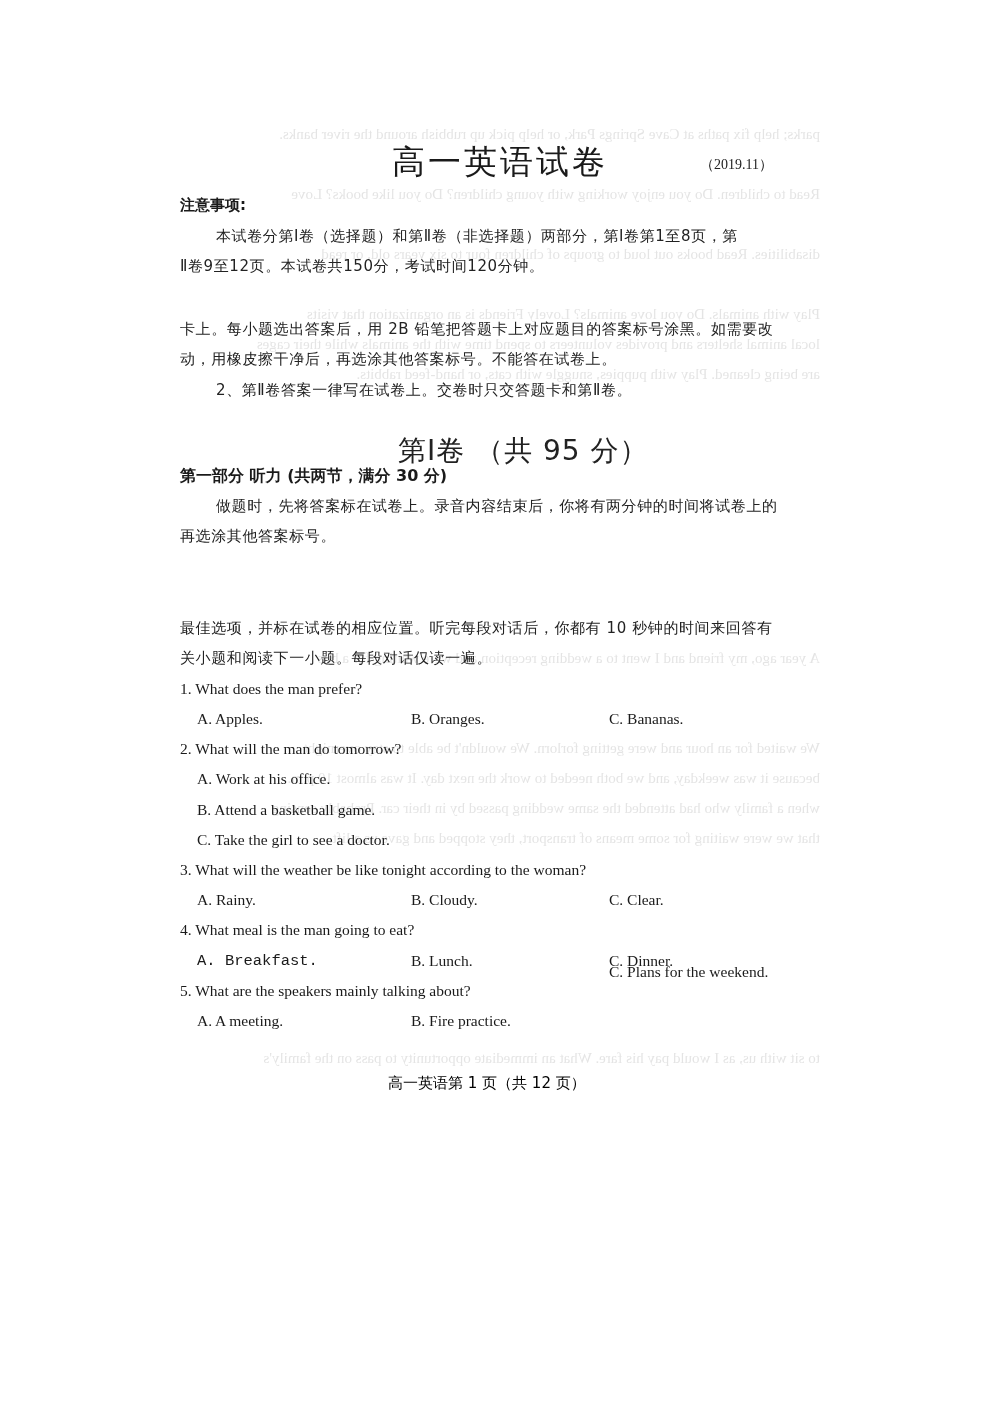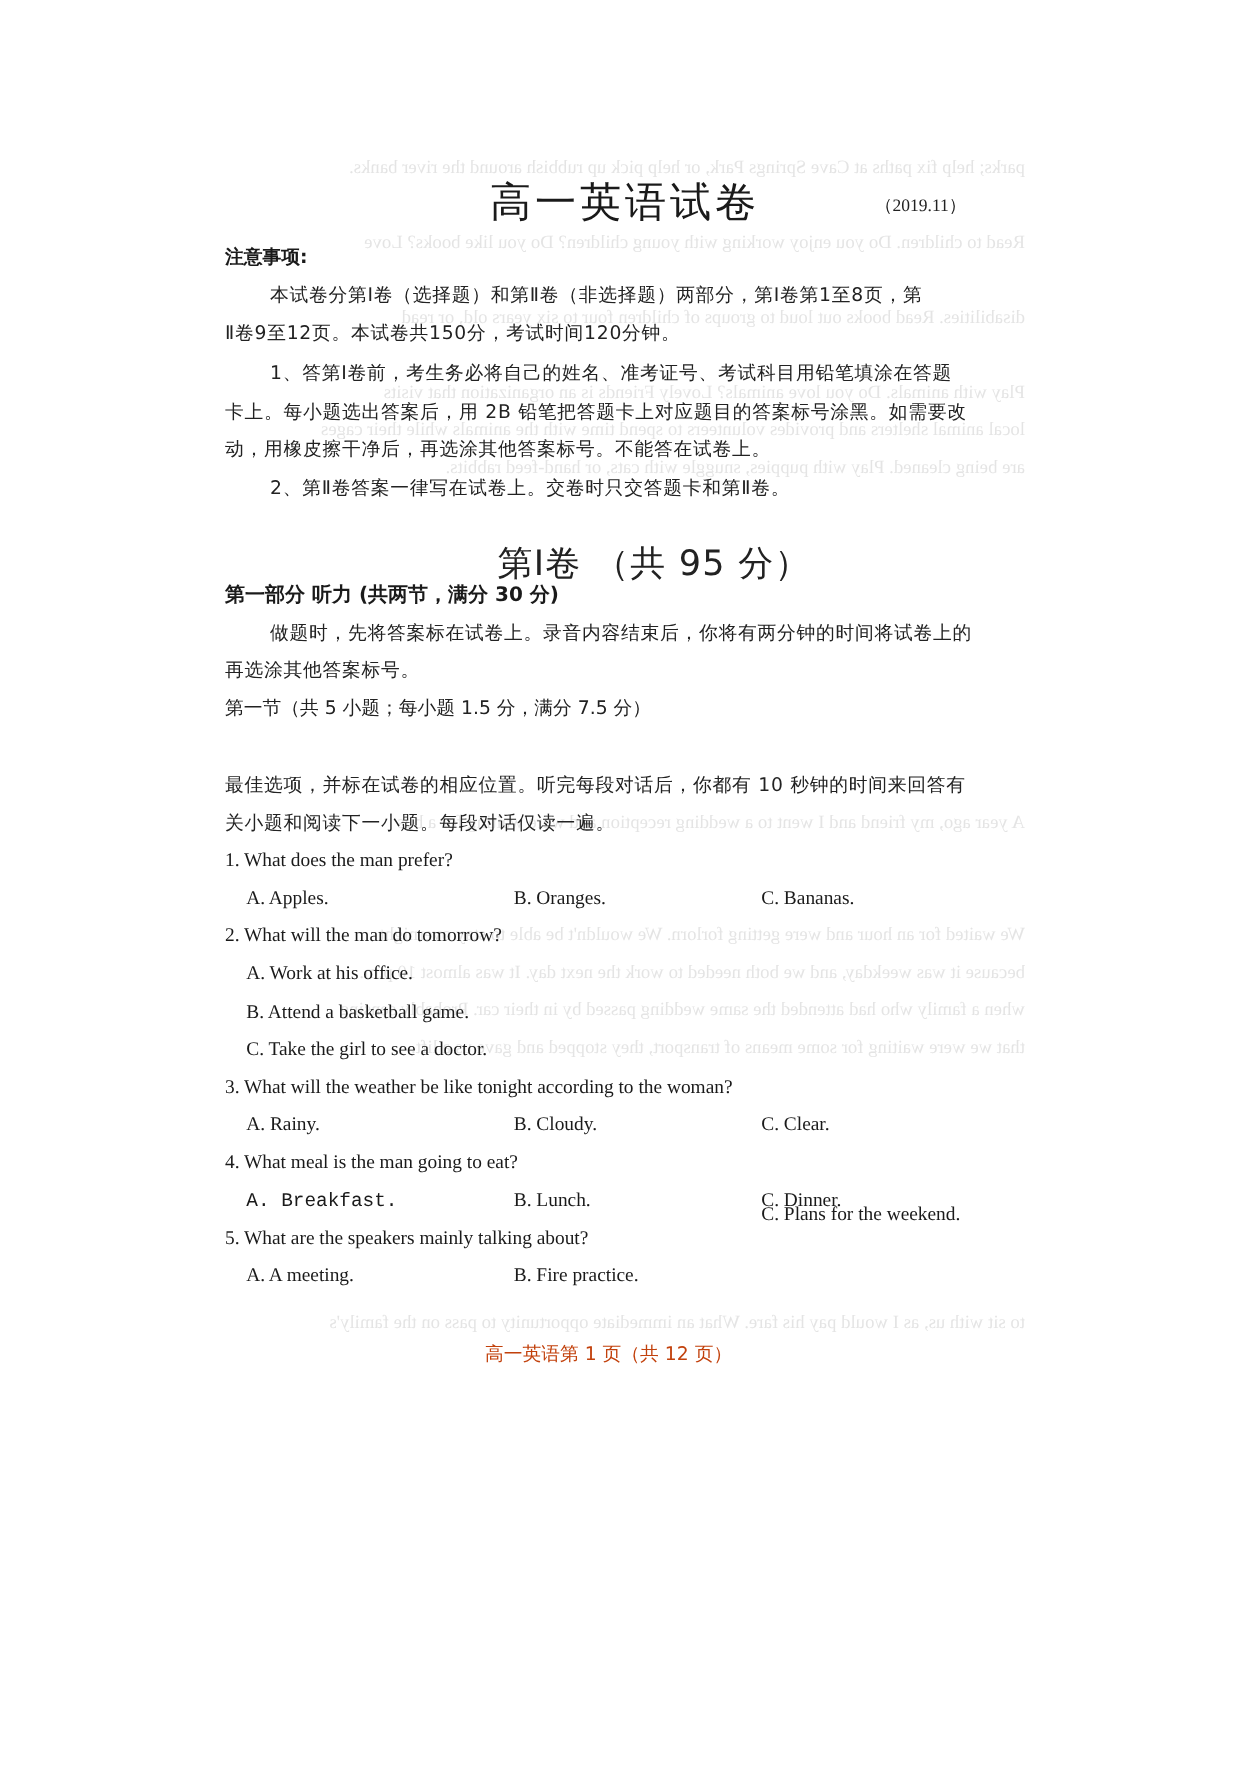--- a/index.html
+++ b/index.html
@@ -88,21 +88,21 @@
     }
     .opt {
       font-family: "Liberation Serif", serif;
       font-size: 15.5px;
       color: #1a1a1a;
     }
     .footer {
       left: 388px; top: 1074px;
       font-size: 15px;
       font-family: "DejaVu Sans", sans-serif;
-      color: #c2410c;
+      color: #000000;
     }
   </style>
 </head>
 <body>
 
 <div class="page">
 
   <div class="bleed" style="top:126px;">parks; help fix paths at Cave Springs Park, or help pick up rubbish around the river banks.</div>
   <div class="bleed" style="top:186px;">Read to children. Do you enjoy working with young children? Do you like books? Love</div>
   <div class="bleed" style="top:246px;">disabilities. Read books out loud to groups of children four to six years old, or read</div>
@@ -115,32 +115,30 @@
   <div class="bleed" style="top:800px;">when a family who had attended the same wedding passed by in their car. Probably sensing</div>
   <div class="bleed" style="top:830px;">that we were waiting for some means of transport, they stopped and gave us a lift.</div>
   <div class="bleed" style="top:1050px;">to sit with us, as I would pay his fare. What an immediate opportunity to pass on the family's</div>
 
   <div class="abs title">高一英语试卷</div>
   <div class="abs date">（2019.11）</div>
 
   <div class="abs notice-heading">注意事项:</div>
   <div class="abs cn-line" style="left:216px; top:227px;">本试卷分第Ⅰ卷（选择题）和第Ⅱ卷（非选择题）两部分，第Ⅰ卷第1至8页，第</div>
   <div class="abs cn-line" style="left:180px; top:257px;">Ⅱ卷9至12页。本试卷共150分，考试时间120分钟。</div>
-  <div class="abs cn-line" style="left:216px; top:289px;">1、答第Ⅰ卷前，考生务必将自己的姓名、准考证号、考试科目用铅笔填涂在答题</div>
   <div class="abs cn-line" style="left:180px; top:320px;">卡上。每小题选出答案后，用 2B 铅笔把答题卡上对应题目的答案标号涂黑。如需要改</div>
   <div class="abs cn-line" style="left:180px; top:350px;">动，用橡皮擦干净后，再选涂其他答案标号。不能答在试卷上。</div>
   <div class="abs cn-line" style="left:216px; top:381px;">2、第Ⅱ卷答案一律写在试卷上。交卷时只交答题卡和第Ⅱ卷。</div>
 
   <div class="abs vol-title">第Ⅰ卷 （共 95 分）</div>
 
   <div class="abs part-heading">第一部分  听力 (共两节，满分 30 分)</div>
   <div class="abs cn-line" style="left:216px; top:497px;">做题时，先将答案标在试卷上。录音内容结束后，你将有两分钟的时间将试卷上的</div>
   <div class="abs cn-line" style="left:180px; top:527px;">再选涂其他答案标号。</div>
 
-  <div class="abs section-heading">第一节（共 5 小题；每小题 1.5 分，满分 7.5 分）</div>
   <div class="abs cn-line" style="left:180px; top:619px;">最佳选项，并标在试卷的相应位置。听完每段对话后，你都有 10 秒钟的时间来回答有</div>
   <div class="abs cn-line" style="left:180px; top:649px;">关小题和阅读下一小题。每段对话仅读一遍。</div>
 
   <div class="abs q" style="left:180px; top:680px;">1. What does the man prefer?</div>
   <div class="abs opt" style="left:197px; top:710px;">A. Apples.</div>
   <div class="abs opt" style="left:411px; top:710px;">B. Oranges.</div>
   <div class="abs opt" style="left:609px; top:710px;">C. Bananas.</div>
 
   <div class="abs q" style="left:180px; top:740px;">2. What will the man do tomorrow?</div>
   <div class="abs opt" style="left:197px; top:770px;">A. Work at his office.</div>

